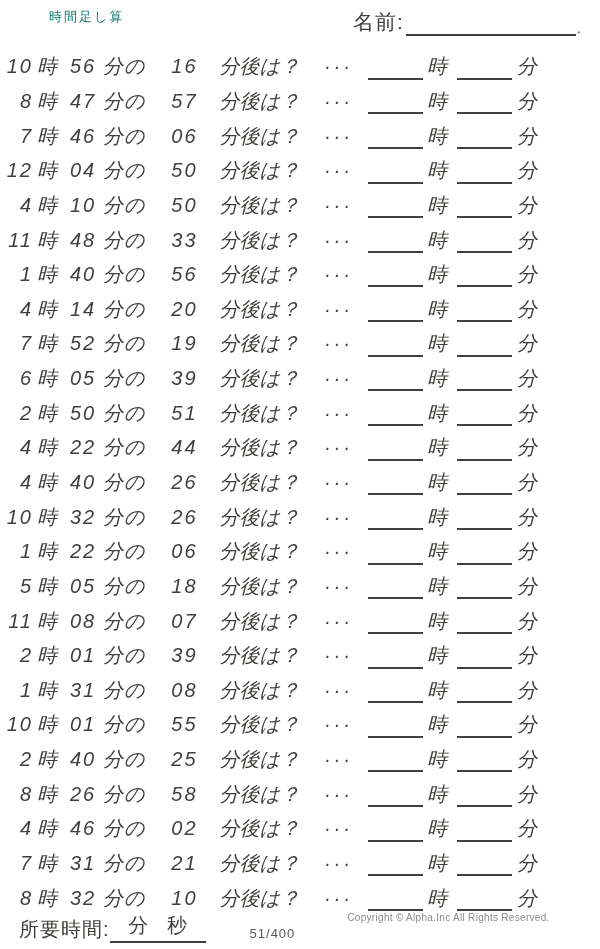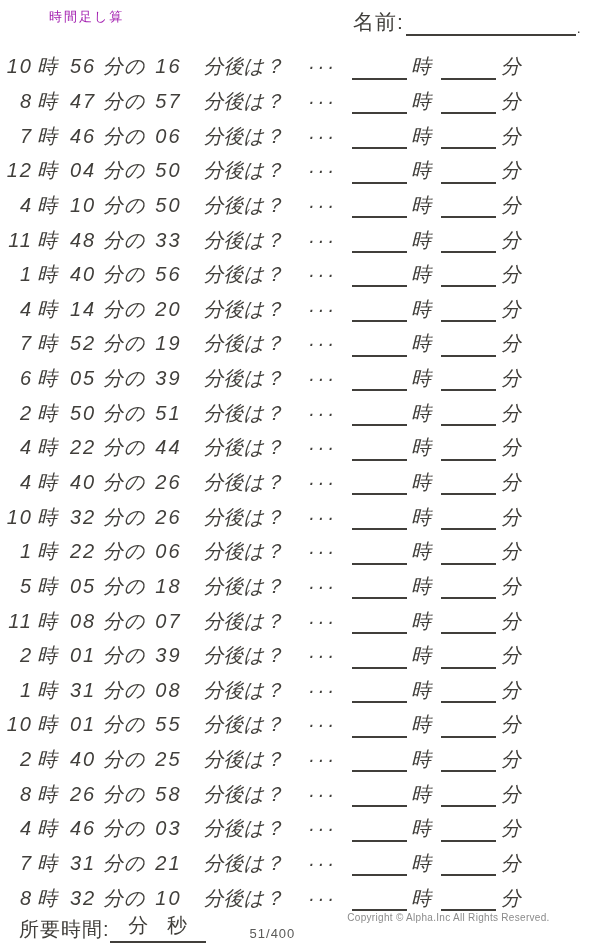--- a/index.html
+++ b/index.html
@@ -16,21 +16,21 @@
     font-family: "Liberation Sans", "DejaVu Sans", sans-serif;
     overflow: hidden;
   }
   .page { width: 600px; height: 949px; position: relative; }
 
   
   .header { position: relative; height: 48px; }
   .title {
     position: absolute; left: 13px; top: 8px;
     font-family: "Liberation Serif", "DejaVu Serif", serif;
-    font-size: 13px; letter-spacing: 2px; color: #a21caf; padding-left: 36px;
+    font-size: 13px; letter-spacing: 2px; color: #0f766e; padding-left: 36px;
   }
   .name-field {
     position: absolute; left: 353px; top: 8px;
     display: flex; align-items: flex-end;
     font-size: 21px; letter-spacing: 1px;
   }
   .name-line {
     display: inline-block; width: 170px; height: 22px;
     border-bottom: 2px solid var(--text);
     margin-left: 2px;
@@ -43,21 +43,21 @@
     height: 34.65px;
     display: flex; align-items: center;
     padding-left: 6px;
     font-size: 20px;
     line-height: 1;
     font-style: italic;
   }
   .num { letter-spacing: 2px; white-space: nowrap; }
   .hour { width: 27px; text-align: right; }
   .min  { width: 30px; margin-left: 11px; text-align: center; }
-  .add  { width: 30px; margin-left: 8px;  text-align: center; }
+  .add  { width: 30px; margin-left: 24px;  text-align: center; }
   .u-hour { margin-left: 4px; }
   .u-no   { margin-left: 5px; letter-spacing: 1px; }
   .u-q    { margin-left: 20px; letter-spacing: 0px; }
   .ellip  { margin-left: 24px; letter-spacing: 3px; font-size: 20px; }
   .blank {
     width: 55px; height: 0;
     border-bottom: 2px solid var(--text);
     align-self: flex-end;
     margin-bottom: 4px;
   }
@@ -404,21 +404,21 @@
       <span class="u-ans-h">時</span>
       <span class="blank blank2"></span>
       <span class="u-ans-m">分</span>
     </div>
 
     <div class="row">
       <span class="num hour">4</span>
       <span class="u-hour">時</span>
       <span class="num min">46</span>
       <span class="u-no">分の</span>
-      <span class="num add">03</span>
+      <span class="num add">02</span>
       <span class="u-q">分後は？</span>
       <span class="ellip">···</span>
       <span class="blank blank1"></span>
       <span class="u-ans-h">時</span>
       <span class="blank blank2"></span>
       <span class="u-ans-m">分</span>
     </div>
 
     <div class="row">
       <span class="num hour">7</span>

